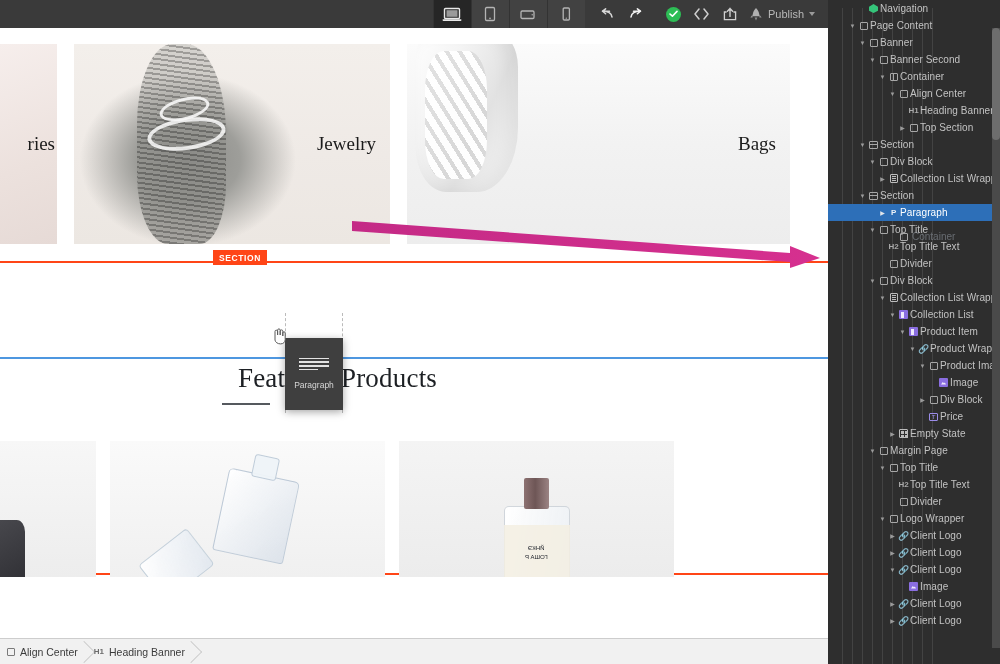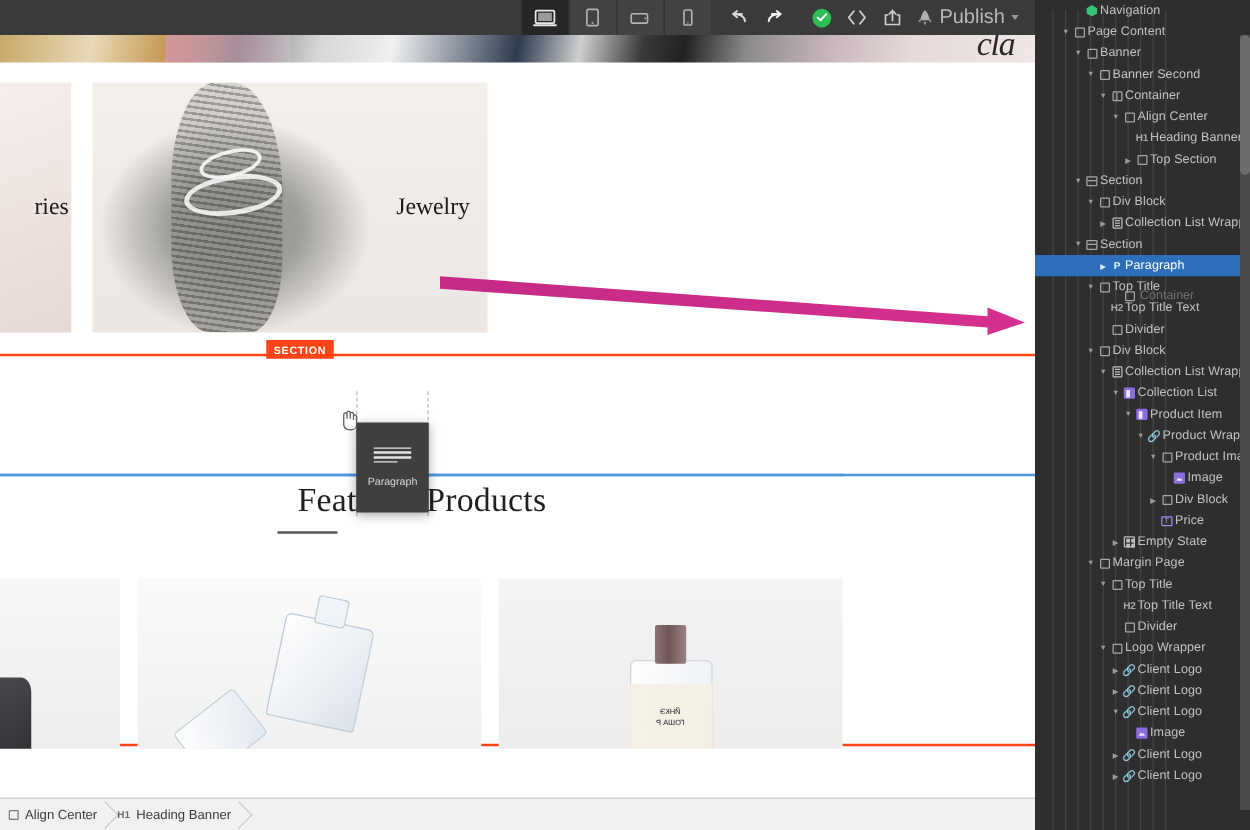--- a/index.html
+++ b/index.html
@@ -38,21 +38,21 @@
   }
   .tb-gap { width: 8px; }
   .check-dot {
     width: 15px; height: 15px; border-radius: 50%;
     background: #2dbd55; display: flex; align-items: center; justify-content: center;
   }
   .publish-btn {
     display: flex; align-items: center; gap: 5px;
     padding: 0 7px 0 4px; height: 28px; cursor: pointer;
   }
-  .publish-btn .lbl { color: #b8b8b8; font-size: 16px; }
+  .publish-btn .lbl { color: #b8b8b8; font-size: 11px; }
   .caret-dn {
     width: 0; height: 0; border-left: 3.5px solid transparent;
     border-right: 3.5px solid transparent; border-top: 4px solid #9a9a9a;
   }
 
   
   .canvas {
     position: absolute; top: 28px; left: 0;
     width: 828px; height: 620px;
     background: #fff; overflow: hidden;
@@ -421,36 +421,36 @@
             <path d="M5.6 10.4 L8.4 10.4 L7 13.6 Z" fill="#8d8d8d"></path>
           </svg>
         <span class="lbl">Publish</span>
         <span class="caret-dn"></span>
       </div>
     </div>
   </div>
 
   <div class="canvas">
 
-    <div class="banner-strip">
-      <div class="bs-pink"></div>
-      <div class="bs-text">cla</div>
-    </div>
 
     <div class="gap-white"></div>
 
     <div class="cat-row">
       <div class="cat-card cat-1">
         <span class="cat-label">ries</span>
       </div>
       <div class="cat-card cat-2">
         <div class="sock-knit"></div>
         <div class="bracelet"></div>
         <div class="bracelet2"></div>
         <span class="cat-label">Jewelry</span>
+      </div>
+      <div class="cat-card cat-3">
+        <div class="leather-roll"></div>
+        <span class="cat-label">Bags</span>
       </div>
     </div>
 
     <div class="sel-section">
       <div class="section-badge">SECTION</div>
 
       <div class="drop-line">
         <div class="drop-line-seg"></div>
       </div>
 

